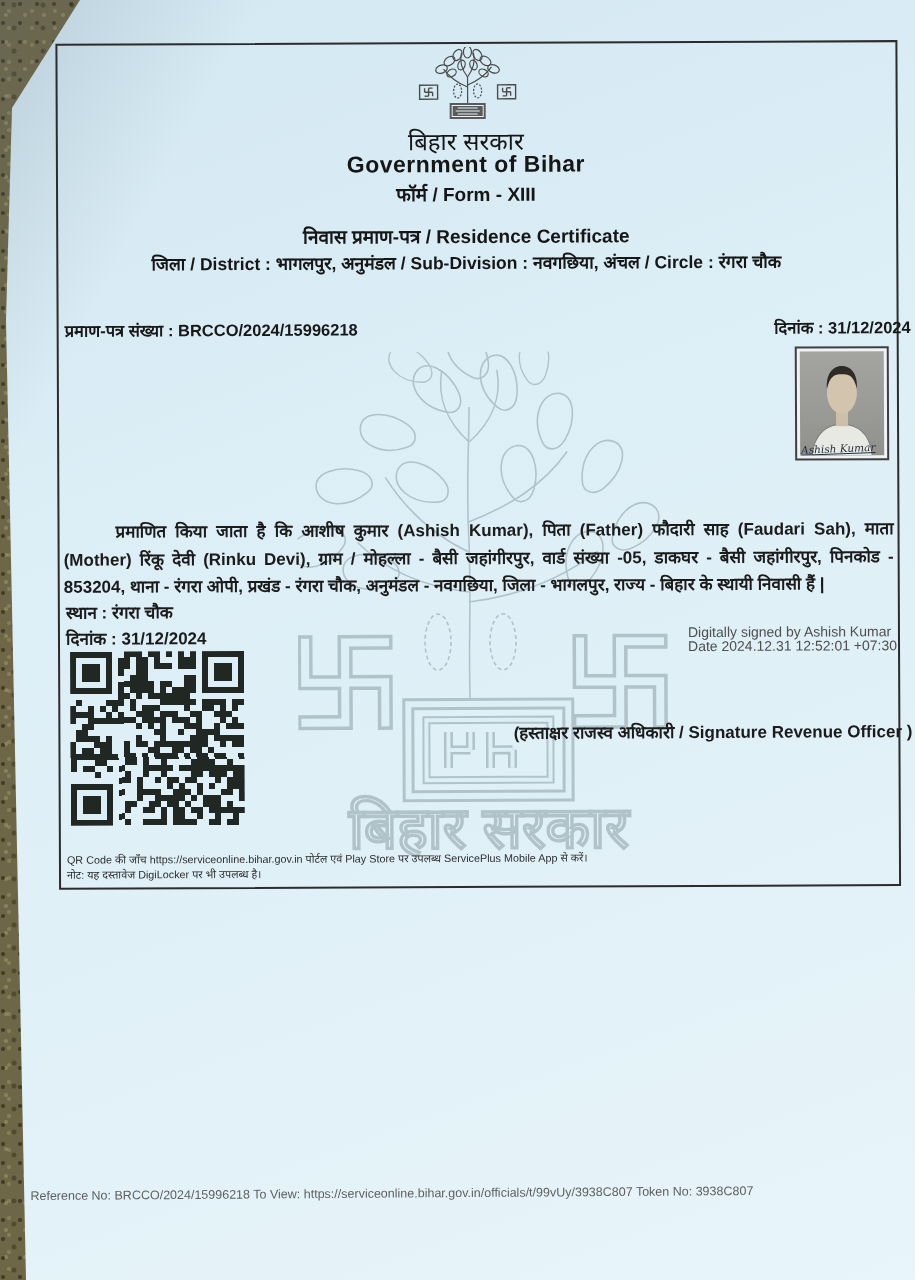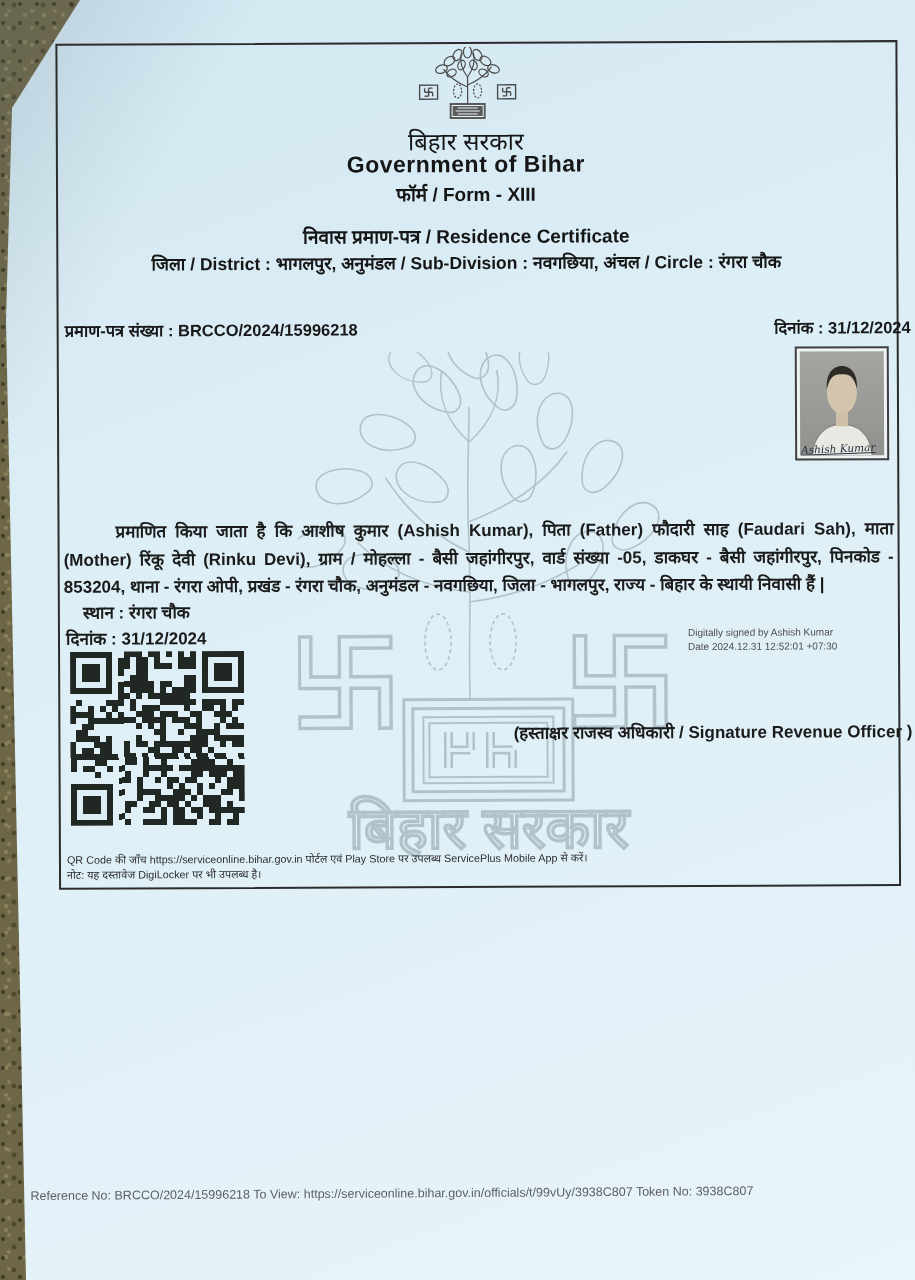--- a/index.html
+++ b/index.html
@@ -30,23 +30,23 @@
   .emblem{position:absolute;left:408px;top:47px;width:124px;height:80px;}
   .photo{position:absolute;left:796px;top:348px;width:94px;height:114px;
          border:2px solid #3e3e3e;background:#eef4f6;padding:3px;box-sizing:border-box;}
   .photo-img{position:relative;width:100%;height:100%;
          background:linear-gradient(#a4a4a1 0%,#999996 60%,#90908d 100%);overflow:hidden;}
   .photo-caption{position:absolute;left:1px;bottom:1px;font-family:"DejaVu Serif",serif;
          font-style:italic;font-size:10.5px;color:#222e3e;transform:rotate(-2deg);
          text-decoration:underline;white-space:nowrap;}
   .para{position:absolute;left:64px;top:500px;width:830px;font-size:17px;font-weight:bold;
         line-height:27.5px;color:#1b1b1b;text-indent:52px;text-align:justify;}
-  .place-line{position:absolute;left:66px;top:599px;font-size:17px;font-weight:bold;color:#1b1b1b;margin-left:17px;}
+  .place-line{position:absolute;left:66px;top:599px;font-size:17px;font-weight:bold;color:#1b1b1b;}
   .date-line{position:absolute;left:66px;top:625px;font-size:17px;font-weight:bold;color:#1b1b1b;}
-  .digsig{position:absolute;left:688px;top:627px;font-size:10px;line-height:13.5px;color:#4e4e4e;}
+  .digsig{position:absolute;left:688px;top:627px;font-size:14px;line-height:13.5px;color:#4e4e4e;}
   .qr{position:absolute;left:70px;top:650px;width:174px;height:174px;}
   .sig-caption{position:absolute;right:24px;top:721px;font-size:17px;font-weight:bold;color:#1b1b1b;}
   .fnotes{position:absolute;left:66px;top:851px;width:600px;font-size:10.8px;
           line-height:14.5px;color:#2d2d2d;}
   .ref-line{position:absolute;left:28px;top:1186px;width:880px;font-size:12.5px;color:#5e5e5e;
           transform:rotate(-0.15deg);}
   .watermark{position:absolute;left:298px;top:352px;width:392px;height:505px;opacity:.85;}
 </style>
 </head>
 <body>

